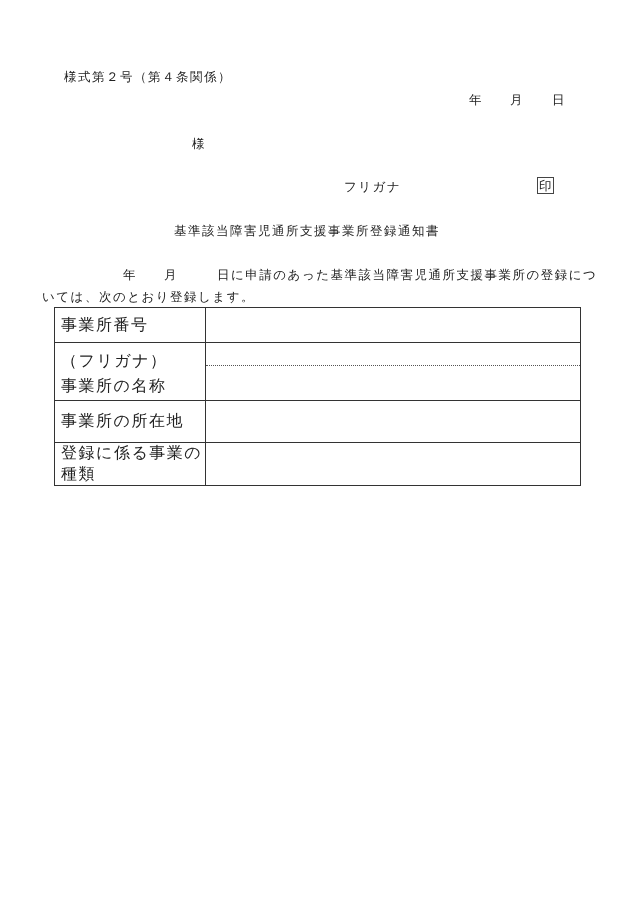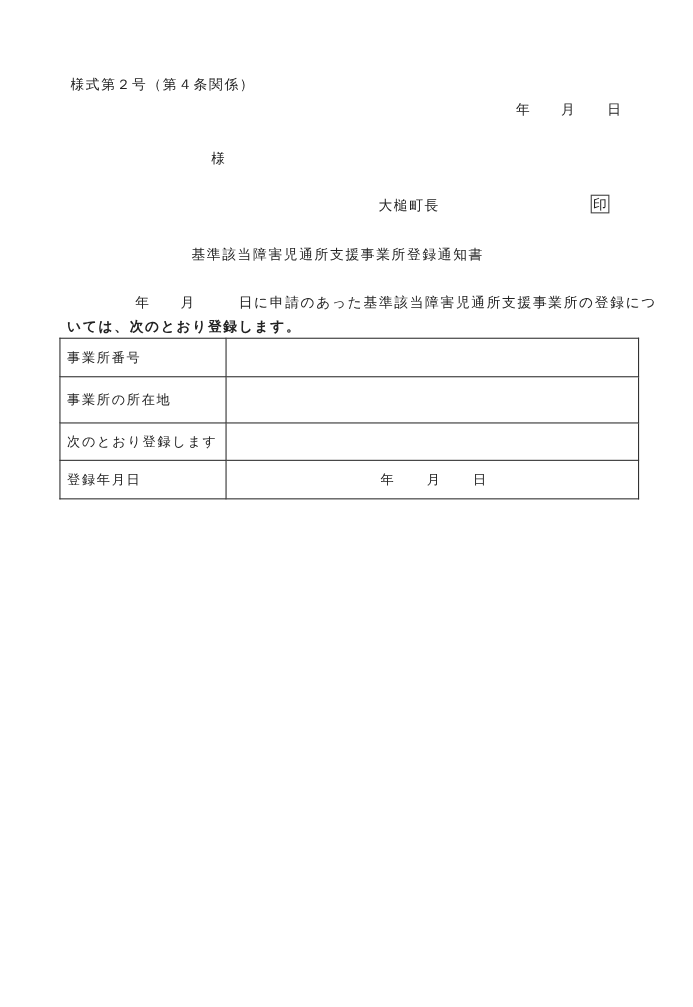--- a/index.html
+++ b/index.html
@@ -2,63 +2,65 @@
 <html><head>
 <meta charset="utf-8">
 <style>
   html, body { margin: 0; padding: 0; background: #fff; }
   body { width: 630px; height: 915px; position: relative; overflow: hidden;
          font-family: "DejaVu Serif", "Liberation Serif", serif; color: #222; font-size: 12.5px; }
   .abs { position: absolute; white-space: nowrap; }
   .sp { letter-spacing: 1.5px; }
   .seal { border: 1px solid #444; padding: 0 1px; line-height: 15px; display: inline-block; }
   table.form { position: absolute; left: 54px; top: 307px; width: 527px; border-collapse: collapse; }
-  table.form td { border: 1.3px solid #333; padding: 0 0 0 6px; vertical-align: middle; font-size: 12px; letter-spacing: 1.5px; }
+  table.form td { border: 1.3px solid #333; padding: 0 0 0 6px; vertical-align: middle; font-size: 16px; letter-spacing: 1.5px; }
   table.form td.label { width: 144px; }
   .dotted { border-bottom: 1px dotted #555; height: 22px; }
 </style>
 </head>
 <body>
 
 <div class="abs sp" style="left:64px;top:69px;">様式第２号（第４条関係）</div>
 
 <div class="abs" style="left:469px;top:92px;">年</div>
 <div class="abs" style="left:510px;top:92px;">月</div>
 <div class="abs" style="left:552px;top:92px;">日</div>
 
 <div class="abs" style="left:192px;top:136px;">様</div>
 
-<div class="abs sp" style="left:344px;top:179px;">大槌町長</div>
+<div class="abs sp" style="left:344px;top:179px;">フリガナ</div>
 <div class="abs" style="left:537px;top:177px;">
   <span class="seal">印</span>
 </div>
 
 <div class="abs sp" style="left:174px;top:223px;">基準該当障害児通所支援事業所登録通知書</div>
 
 <div class="abs sp" style="left:123px;top:267px;">年</div>
 <div class="abs sp" style="left:164px;top:267px;">月</div>
 <div class="abs sp" style="left:217px;top:267px;">日に申請のあった基準該当障害児通所支援事業所の登録につ</div>
-<div class="abs sp" style="left:61px;top:289px;font-weight:bold;">いては、次のとおり登録します。</div>
+<div class="abs sp" style="left:42px;top:289px;">いては、次のとおり登録します。</div>
 
 <table class="form">
   <tbody>
       <tr style="height:35px;">
     <td class="label">事業所番号</td>
     <td></td>
   </tr>
+  <tr style="height:57px;">
+    <td class="label">
+      <div style="line-height:28px;">（フリガナ）</div>
+      <div style="line-height:22px;">事業所の名称</div>
+    </td>
+    <td style="padding:0;">
+      <div class="dotted"></div>
+      <div style="height:34px;"></div>
+    </td>
+  </tr>
   <tr style="height:42px;">
     <td class="label">事業所の所在地</td>
     <td></td>
   </tr>
   <tr style="height:34px;">
-    <td class="label">次のとおり登録します</td>
+    <td class="label">登録に係る事業の種類</td>
     <td></td>
-  </tr>
-  <tr style="height:35px;">
-    <td class="label">登録年月日</td>
-    <td style="position:relative;">
-      <span class="abs" style="left:140px;top:9px;">年</span>
-      <span class="abs" style="left:182px;top:9px;">月</span>
-      <span class="abs" style="left:224px;top:9px;">日</span>
-    </td>
   </tr>
 </tbody>
   </table>
 
 </body></html>

